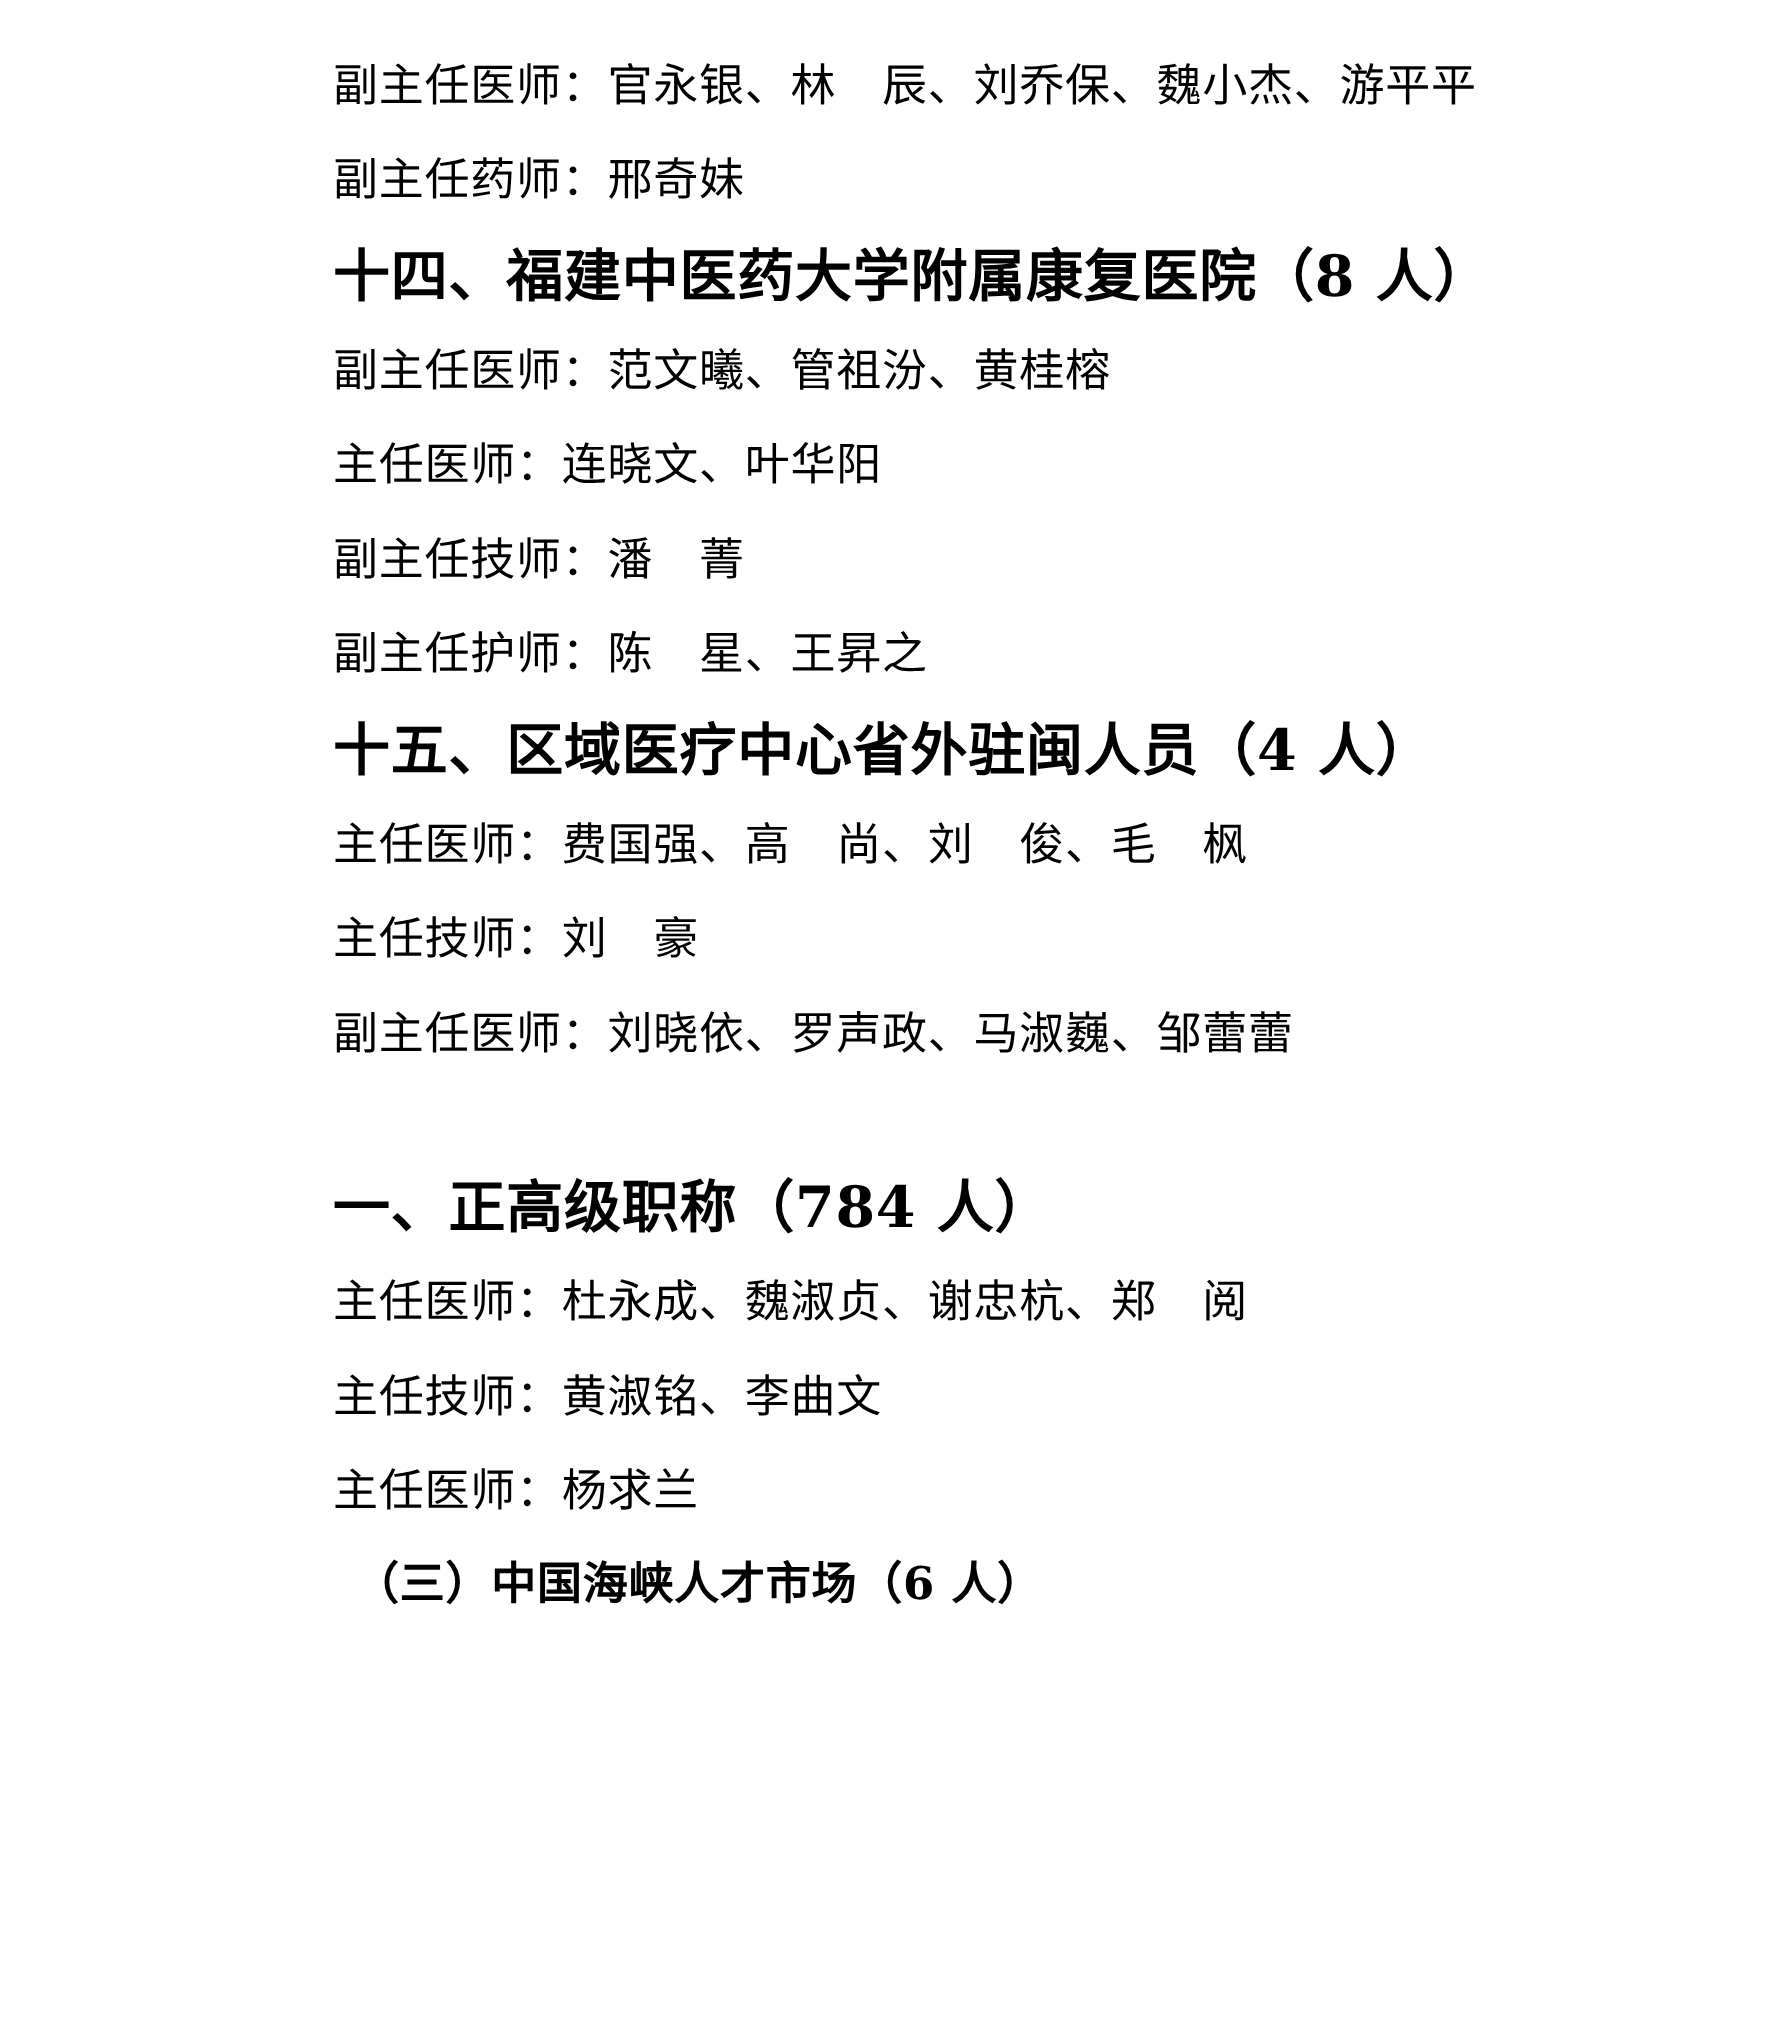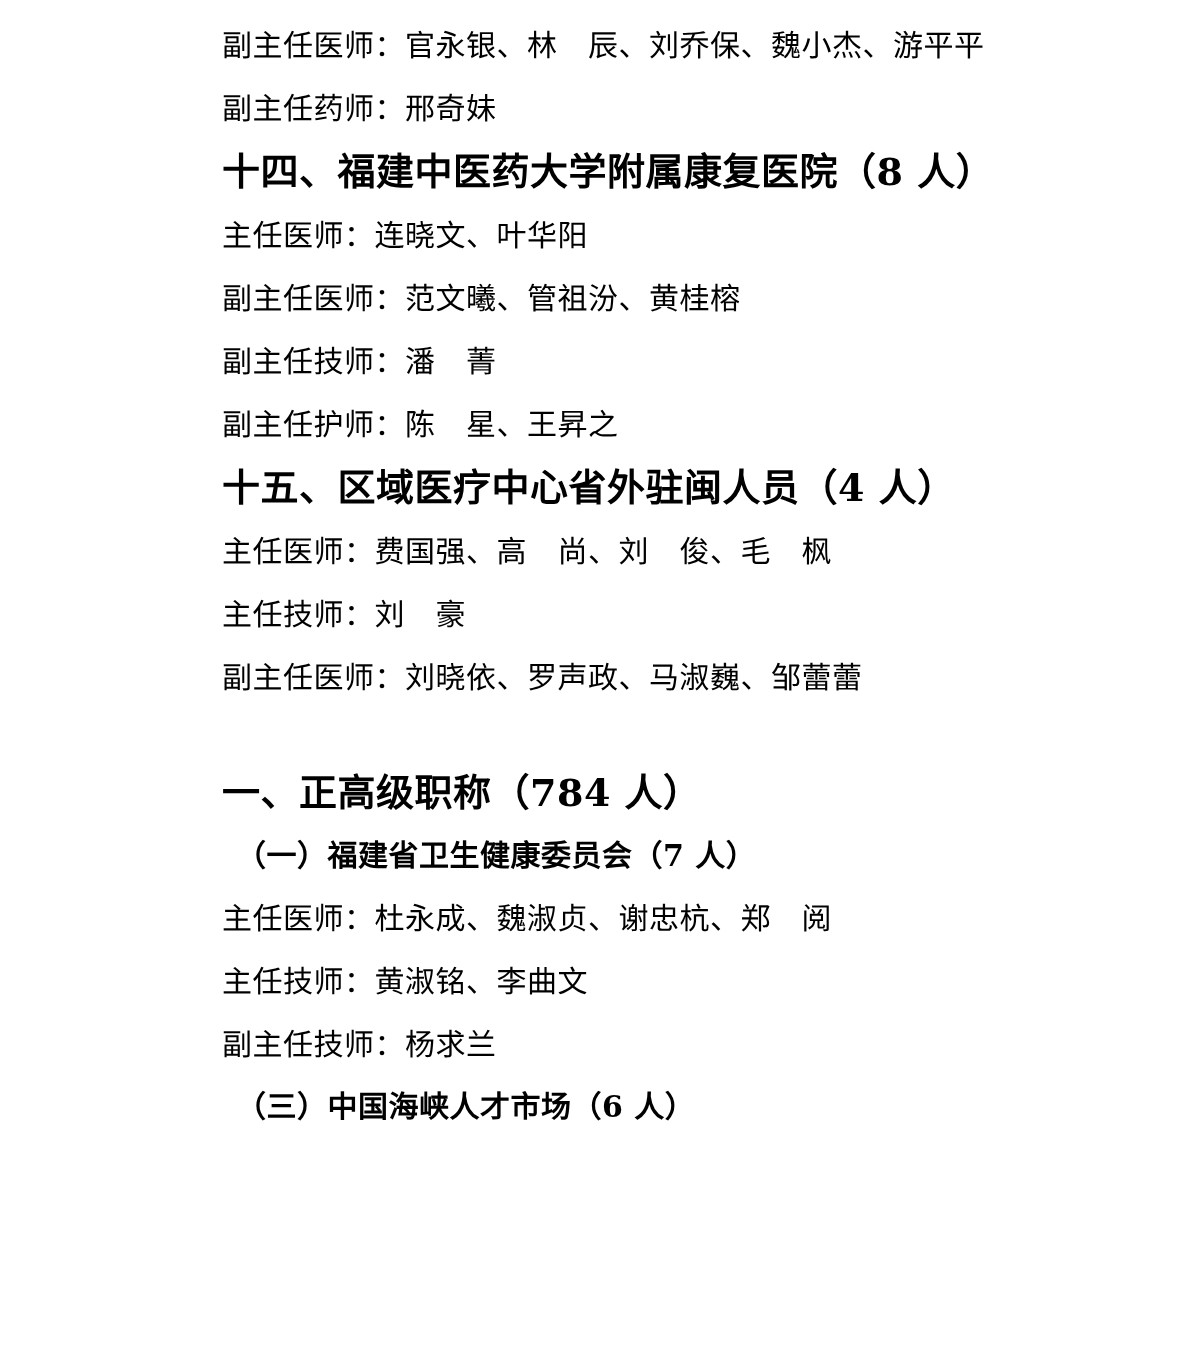--- a/index.html
+++ b/index.html
@@ -13,20 +13,21 @@
     height: 1353px;
     font-family: "DejaVu Serif", "Liberation Serif", serif;
     color: #000000;
     overflow: hidden;
   }
   .page {
     box-sizing: border-box;
     width: 1190px;
     height: 983px;
     padding: 14px 120px 0 222px;
+    margin-top: 12px;
   }
   .line {
     font-size: 30px;
     line-height: 63px;
     white-space: pre;
     letter-spacing: 0.5px;
   }
   .heading {
     font-size: 38px;
     line-height: 64px;
@@ -53,29 +54,28 @@
   }
 </style>
 </head>
 <body>
 
 <div class="page">
   <div id="content">
       <div class="line">副主任医师：官永银、林　辰、刘乔保、魏小杰、游平平</div>
       <div class="line">副主任药师：邢奇妹</div>
       <div class="heading">十四、福建中医药大学附属康复医院（8 人）</div>
+      <div class="line">副主任医师：范文曦、管祖汾、黄桂榕</div>
       <div class="line">主任医师：连晓文、叶华阳</div>
-      <div class="line">副主任医师：范文曦、管祖汾、黄桂榕</div>
       <div class="line">副主任技师：潘　菁</div>
       <div class="line">副主任护师：陈　星、王昇之</div>
       <div class="heading">十五、区域医疗中心省外驻闽人员（4 人）</div>
       <div class="line">主任医师：费国强、高　尚、刘　俊、毛　枫</div>
       <div class="line">主任技师：刘　豪</div>
       <div class="line">副主任医师：刘晓依、罗声政、马淑巍、邹蕾蕾</div>
       <div class="spacer"></div>
       <div class="heading">一、正高级职称（784 人）</div>
-      <div class="subheading">（一）福建省卫生健康委员会（7 人）</div>
       <div class="line">主任医师：杜永成、魏淑贞、谢忠杭、郑　阅</div>
       <div class="line">主任技师：黄淑铭、李曲文</div>
-      <div class="line">副主任技师：杨求兰</div>
+      <div class="line">主任医师：杨求兰</div>
       <div class="subheading">（三）中国海峡人才市场（6 人）</div>
     </div>
 </div>
 
 </body></html>

